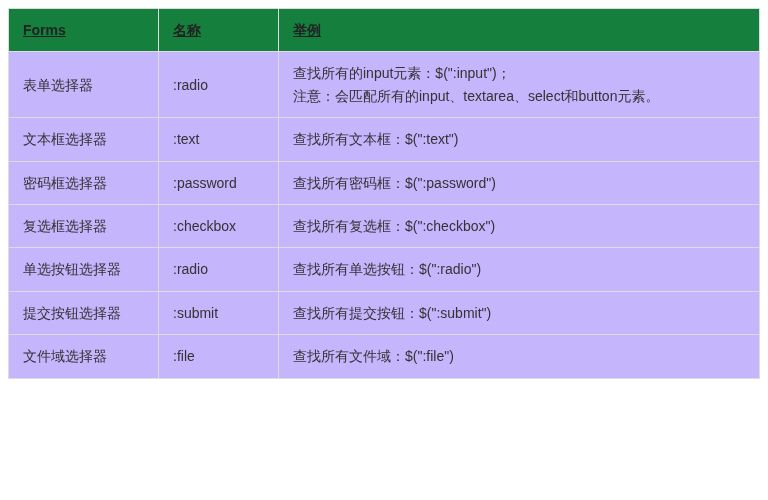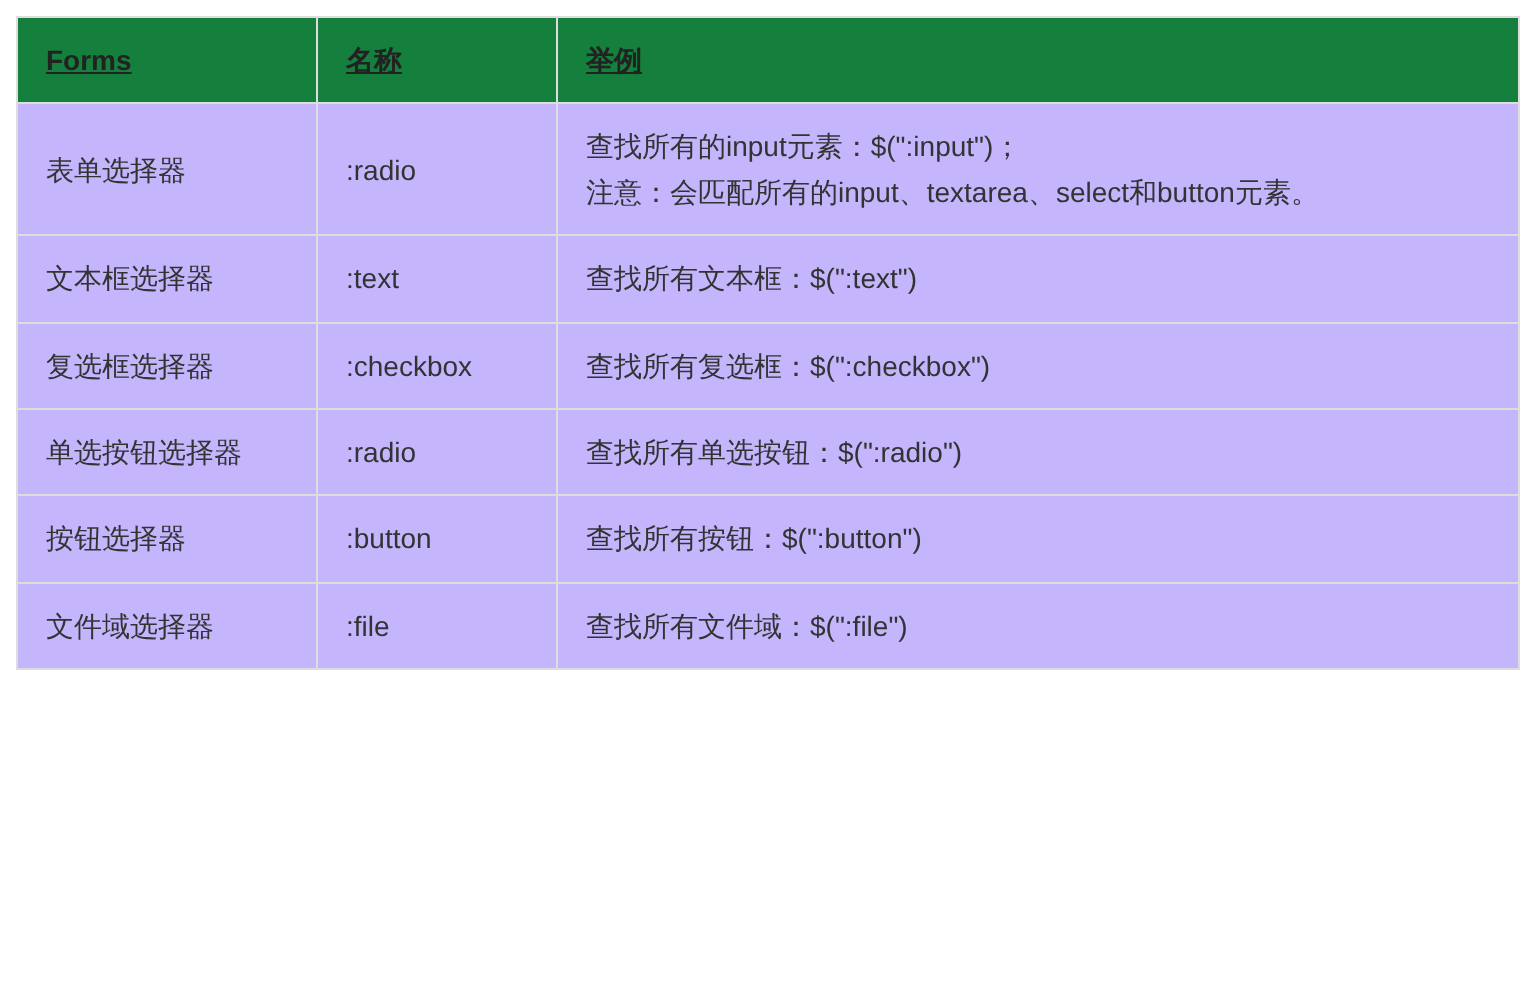--- a/index.html
+++ b/index.html
@@ -49,33 +49,38 @@
         <td>:radio</td>
         <td style="white-space: pre-line;">查找所有的input元素：$(":input")；
 注意：会匹配所有的input、textarea、select和button元素。</td>
       </tr>
       <tr>
         <td>文本框选择器</td>
         <td>:text</td>
         <td style="white-space: pre-line;">查找所有文本框：$(":text")</td>
       </tr>
       <tr>
+        <td>密码框选择器</td>
+        <td>:password</td>
+        <td style="white-space: pre-line;">查找所有密码框：$(":password")</td>
+      </tr>
+      <tr>
         <td>复选框选择器</td>
         <td>:checkbox</td>
         <td style="white-space: pre-line;">查找所有复选框：$(":checkbox")</td>
       </tr>
       <tr>
         <td>单选按钮选择器</td>
         <td>:radio</td>
         <td style="white-space: pre-line;">查找所有单选按钮：$(":radio")</td>
       </tr>
       <tr>
-        <td>按钮选择器</td>
-        <td>:button</td>
-        <td style="white-space: pre-line;">查找所有按钮：$(":button")</td>
+        <td>提交按钮选择器</td>
+        <td>:submit</td>
+        <td style="white-space: pre-line;">查找所有提交按钮：$(":submit")</td>
       </tr>
       <tr>
         <td>文件域选择器</td>
         <td>:file</td>
         <td style="white-space: pre-line;">查找所有文件域：$(":file")</td>
       </tr>
     </tbody>
 </table>
 
 </body></html>

